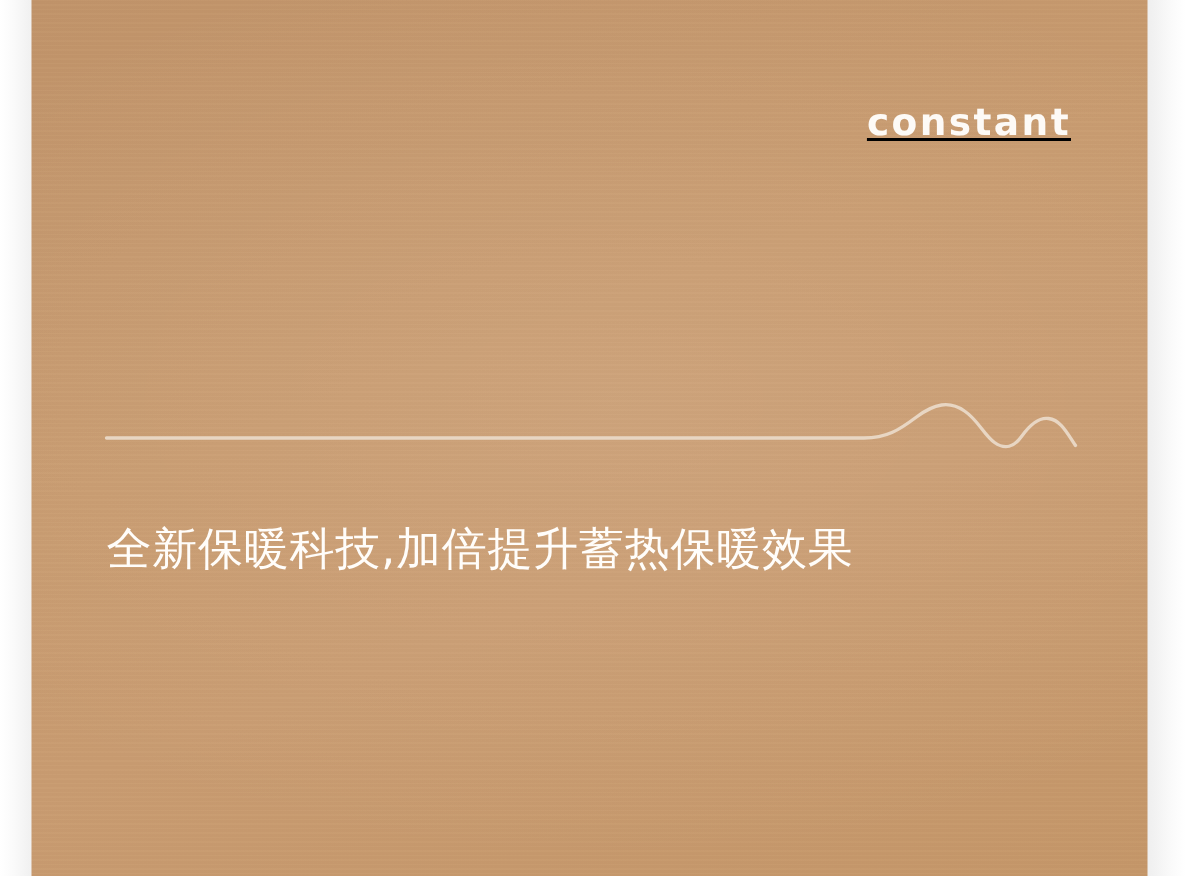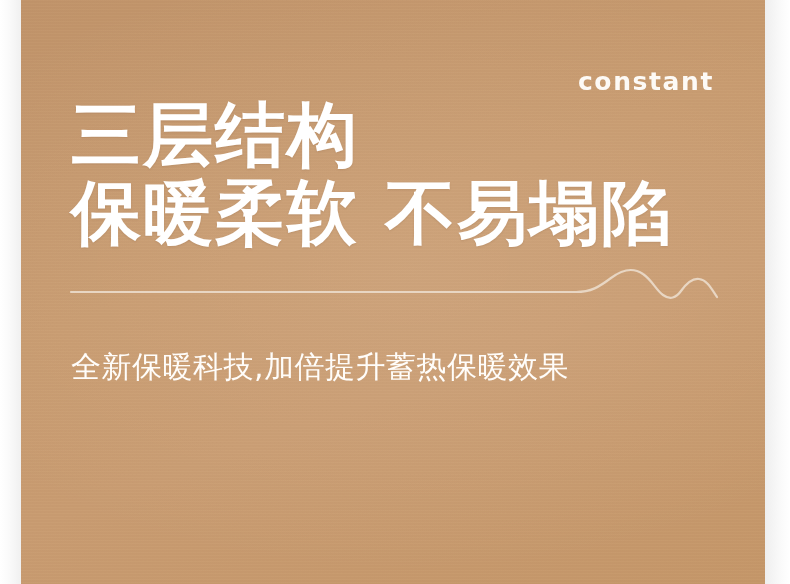--- a/index.html
+++ b/index.html
@@ -59,20 +59,21 @@
     pointer-events: none;
   }
 
   
   .eyebrow {
     position: absolute;
     right: 76px;
     top: 62px;
     text-align: right;
     z-index: 3;
+    text-decoration: underline;
   }
   .eyebrow-line {
     display: block;
     color: #fdfaf6;
     font-family: "DejaVu Sans", "Liberation Sans", sans-serif;
     font-size: 25px;
     font-weight: 700;
     line-height: 39px;
     letter-spacing: 1.6px;
     white-space: nowrap;
@@ -135,24 +136,20 @@
 
   <div class="page-edge left"></div>
   <div class="page-edge right"></div>
 
   <div class="banner"></div>
 
   <div class="eyebrow">
     <span class="eyebrow-line">constant</span>
   </div>
 
-  <div class="headline">
-    <span class="headline-line">三层结构</span>
-    <span class="headline-line">保暖柔软 不易塌陷</span>
-  </div>
 
   <div class="rule-wrap">
     <svg viewBox="0 0 648 40" preserveAspectRatio="none">
       <path d="M0,26 L505,26 C520,26 528,21 540,12 C552,3 562,1 572,8 C581,14 585,24 592,29 C599,34 605,32 610,25 C615,18 621,12 628,13 C636,14 640,22 646,31" fill="none" stroke="#e8d6c3" stroke-width="2.2" stroke-linecap="round" stroke-linejoin="round"></path>
     </svg>
   </div>
 
   <div class="subtitle">全新保暖科技,加倍提升蓄热保暖效果</div>
 
 </div>

